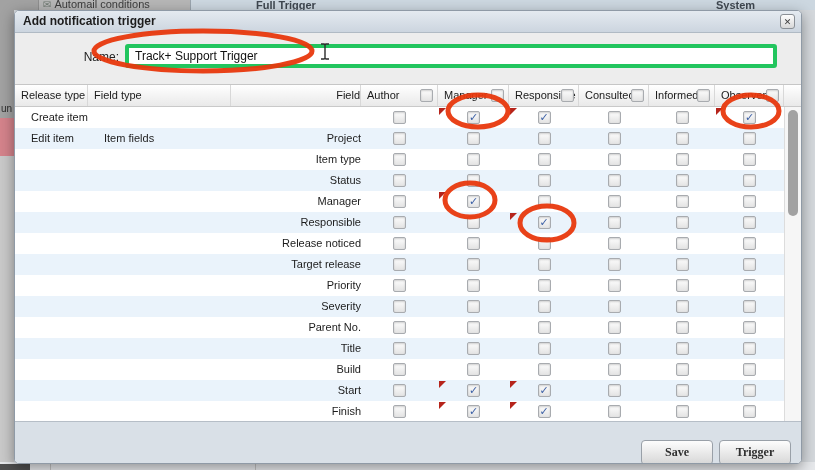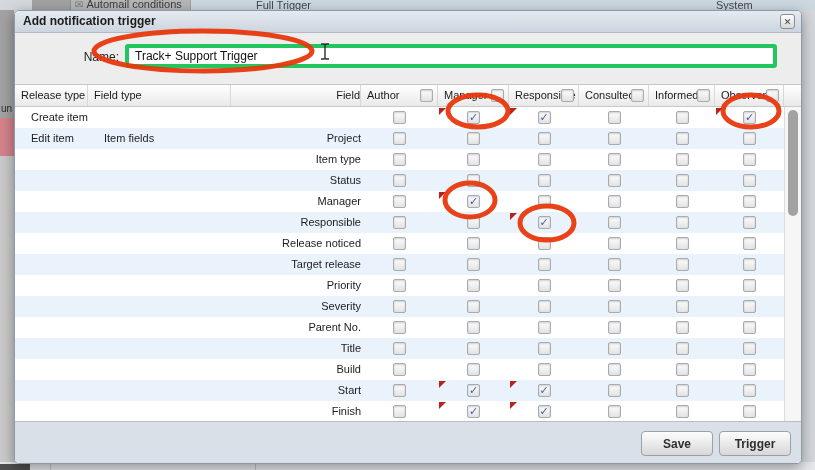--- a/index.html
+++ b/index.html
@@ -1,22 +1,22 @@
 <!DOCTYPE html>
 <html><head>
 <meta charset="utf-8">
 <style>
   html,body{margin:0;padding:0;background:#b9bec4;font-family:"Liberation Sans","DejaVu Sans",sans-serif;}
   #stage{position:relative;width:815px;height:470px;overflow:hidden;background:#d4d8dc;}
 
   
-  .bg-top-left{position:absolute;left:0;top:0;width:190px;height:10px;background:#a2a2a2;overflow:hidden;margin-left:32px;}
+  .bg-top-left{position:absolute;left:0;top:0;width:190px;height:10px;background:#a2a2a2;overflow:hidden;}
   .bg-tab{position:absolute;left:38px;top:-2px;width:152px;height:12px;background:#b6b6b6;border-left:1px solid #8e8e8e;border-right:1px solid #8e8e8e;color:#3c3c3c;font-size:11px;line-height:12px;white-space:nowrap;overflow:hidden;}
   .bg-tab .ic{color:#6f7a72;font-size:10px;margin:0 3px 0 4px;}
-  .bg-top-right{position:absolute;left:190px;top:0;right:0;height:10px;background:#ccd7e0;border-left:1px solid #9aa4ad;overflow:hidden;color:#3f4750;font-size:11px;line-height:11px;}
+  .bg-top-right{position:absolute;left:190px;top:0;right:0;height:10px;background:#ccd7e0;border-left:1px solid #9aa4ad;overflow:hidden;color:#3f4750;font-size:11px;line-height:11px;font-weight:bold;}
   .bg-fulltrigger{position:absolute;left:65px;top:0;}
   .bg-system{position:absolute;left:525px;top:0;}
   .bg-left{position:absolute;left:0;top:10px;width:14px;height:452px;background:#a2a2a2;overflow:hidden;}
   .bg-left .frag{position:absolute;left:1px;top:93px;font-size:10px;color:#2e2e2e;}
   .bg-left .redblock{position:absolute;left:0;top:108px;width:14px;height:38px;background:#d4838b;}
   .bg-left .lower{position:absolute;left:0;top:146px;width:14px;height:306px;background:#c9c9c9;}
   .bg-bottom{position:absolute;left:0;top:462px;width:815px;height:8px;background:#e6e8eb;}
   .bg-bottom .darksq{position:absolute;left:0;top:2px;width:30px;height:6px;background:#4f4f4f;}
   .bg-bottom .vline1{position:absolute;left:50px;top:0;width:1px;height:8px;background:#c2c2c2;}
   .bg-bottom .vline2{position:absolute;left:255px;top:0;width:1px;height:8px;background:#c2c2c2;}
@@ -43,21 +43,21 @@
   .c0{width:73px;} .c1{width:143px;} .c2{width:130px;text-align:right;}
   .c3{width:77px;} .c4{width:71px;} .c5{width:70px;}
   .c6{width:70px;} .c7{width:66px;} .c8{width:69px;}
   .cb{width:13px;height:13px;box-sizing:border-box;border:1px solid #a8abaf;border-radius:2px;background:linear-gradient(#fdfdfd,#e3e3e3);box-shadow:inset 0 1px 2px rgba(0,0,0,.18);font-weight:bold;font-size:11px;line-height:11px;text-align:center;color:#3b5fa5;display:inline-block;cursor:pointer;}
   .dirty{position:absolute;left:1px;top:1px;width:0;height:0;border-top:7px solid #b6241b;border-right:7px solid transparent;}
   .vscroll{position:absolute;right:0;top:22px;bottom:0;width:17px;background:#f6f6f6;border-left:1px solid #dcdcdc;box-sizing:border-box;}
   .vthumb{position:absolute;left:3px;top:3px;width:10px;height:106px;background:#a2a2a2;border-radius:5px;cursor:pointer;}
 
   
   .footer{position:relative;height:43px;background:#d9e0e7;border-top:1px solid #b6bec7;box-sizing:border-box;}
-  .btn{position:absolute;top:9px;height:25px;background:linear-gradient(#fdfdfd,#d7d7d7);border:1px solid #99a0a8;border-radius:4px;font-family:Liberation Sans, sans-serif;font-size:12px;font-weight:bold;color:#2f2f2f;cursor:pointer;box-sizing:border-box;}
+  .btn{position:absolute;top:18px;height:25px;background:linear-gradient(#fdfdfd,#d7d7d7);border:1px solid #99a0a8;border-radius:4px;font-family:Liberation Serif, serif;font-size:12px;font-weight:bold;color:#2f2f2f;cursor:pointer;box-sizing:border-box;}
   .btn-save{right:88px;width:72px;}
   .btn-cancel{right:10px;width:72px;}
 
   
   .overlay{position:absolute;left:0;top:0;width:815px;height:470px;pointer-events:none;}
 </style>
 </head>
 <body>
 
 <div id="stage">

